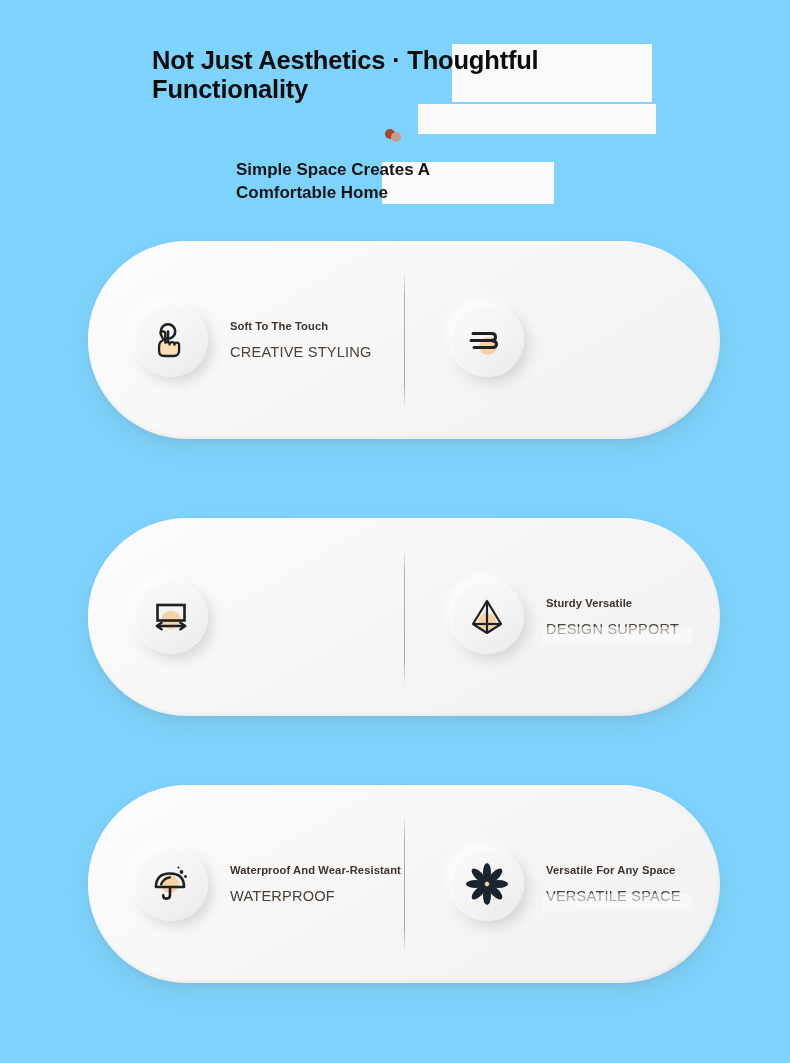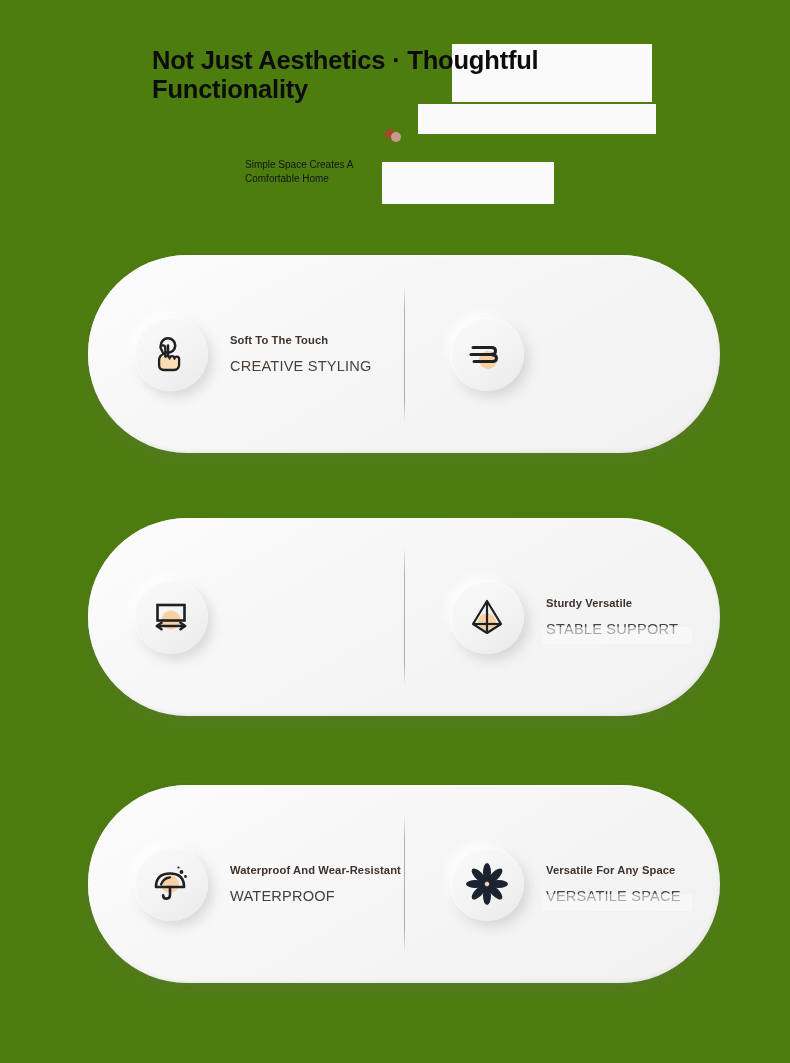--- a/index.html
+++ b/index.html
@@ -10,21 +10,21 @@
     height: 1063px;
     background: #ffffff;
     font-family: "Liberation Sans", sans-serif;
     overflow: hidden;
   }
 
   .page {
     position: relative;
     width: 790px;
     height: 1063px;
-    background: #4d7c0f;
+    background: #7dd3fc;
   }
 
   
   .ghost-block {
     position: absolute;
     background: #fafafa;
     pointer-events: none;
   }
   .ghost-a { left: 452px; top: 44px;  width: 200px; height: 58px; }
   .ghost-b { left: 418px; top: 104px; width: 238px; height: 30px; }
@@ -55,25 +55,25 @@
   }
   .dot {
     position: absolute;
     border-radius: 50%;
   }
   .dot-dark  { left: 0px; top: 0px;  width: 10px; height: 10px; background: #a04a2c; }
   .dot-light { left: 6px; top: 3px;  width: 10px; height: 10px; background: #c89a8c; }
 
   .subtitle {
     position: absolute;
-    left: 245px;
+    left: 236px;
     top: 158px;
     width: 260px;
-    font-size: 10px;
-    font-weight: 400;
+    font-size: 17px;
+    font-weight: 700;
     line-height: 1.36;
     color: #141414;
     white-space: pre-line;
   }
 
   
   .card {
     position: absolute;
     left: 88px;
     width: 632px;
@@ -81,21 +81,21 @@
     border-radius: 99px;
     background: linear-gradient(150deg, #fcfcfc 0%, #f5f5f5 55%, #f1f1f1 100%);
     box-shadow:
       0 10px 20px rgba(120,120,120,0.14),
       0 2px 5px rgba(120,120,120,0.10),
       inset 1px 1px 2px rgba(255,255,255,0.95),
       inset -1px -2px 3px rgba(190,190,190,0.22);
     display: flex;
     align-items: center;
   }
-  .card-1 { top: 255px; align-items: center; }
+  .card-1 { top: 241px; align-items: center; }
   .card-2 { top: 518px; }
   .card-3 { top: 785px; }
 
   .divider {
     position: absolute;
     left: 50%;
     top: 30px;
     width: 1px;
     height: 138px;
     background: linear-gradient(
@@ -236,21 +236,21 @@
         <svg width="44" height="44" viewBox="0 0 44 44" aria-hidden="true">
           <circle cx="22" cy="27" r="9" fill="#f7d1a4"></circle>
           <path d="M22 6 L36 29 L22 38 L8 29 Z" fill="none" stroke="#1e2024" stroke-width="2.2" stroke-linejoin="round"></path>
           <path d="M22 6 L22 38" stroke="#1e2024" stroke-width="2.2"></path>
           <path d="M8 29 L36 29" stroke="#1e2024" stroke-width="2.2"></path>
         </svg>
       </div>
       <div class="labels">
         <div class="label-top">Sturdy Versatile</div>
         <div class="wash"></div>
-        <div class="label-bottom">STABLE SUPPORT</div>
+        <div class="label-bottom">DESIGN SUPPORT</div>
       </div>
     </div>
   </div>
 
   <div class="card card-3">
     <div class="divider"></div>
 
     <div class="feature">
       <div class="icon-disc">
         <svg width="44" height="44" viewBox="0 0 44 44" aria-hidden="true">

